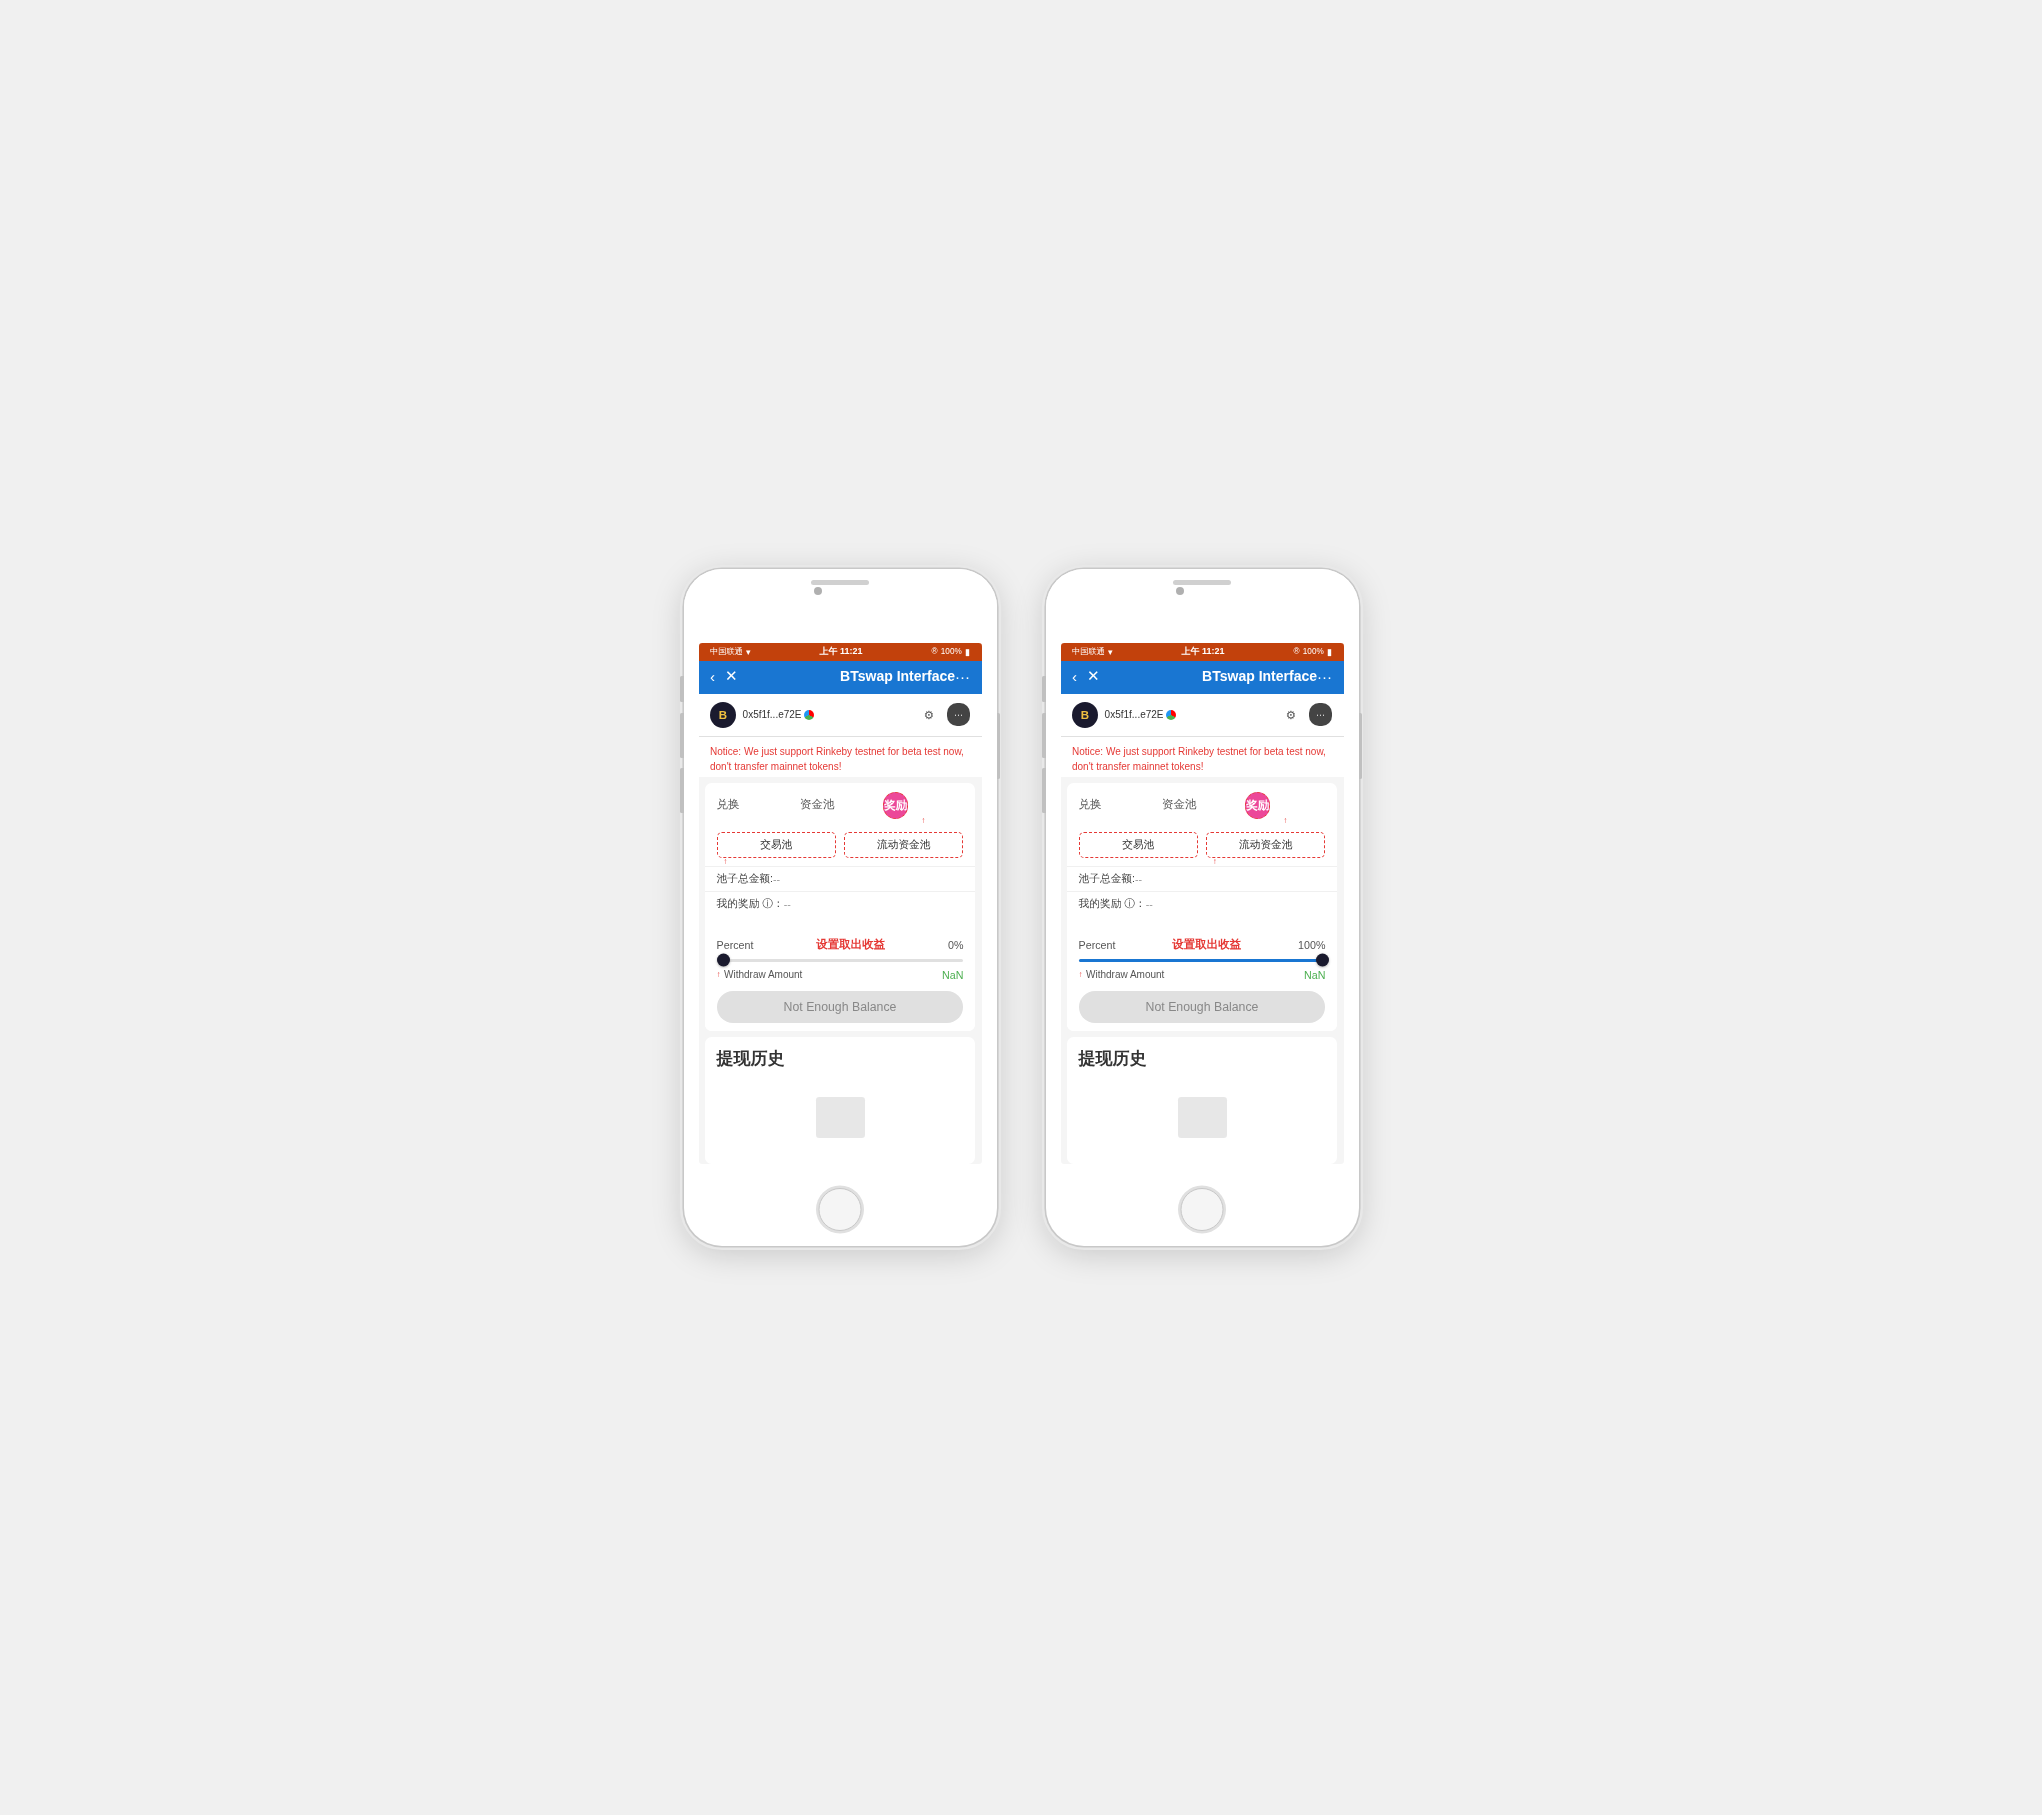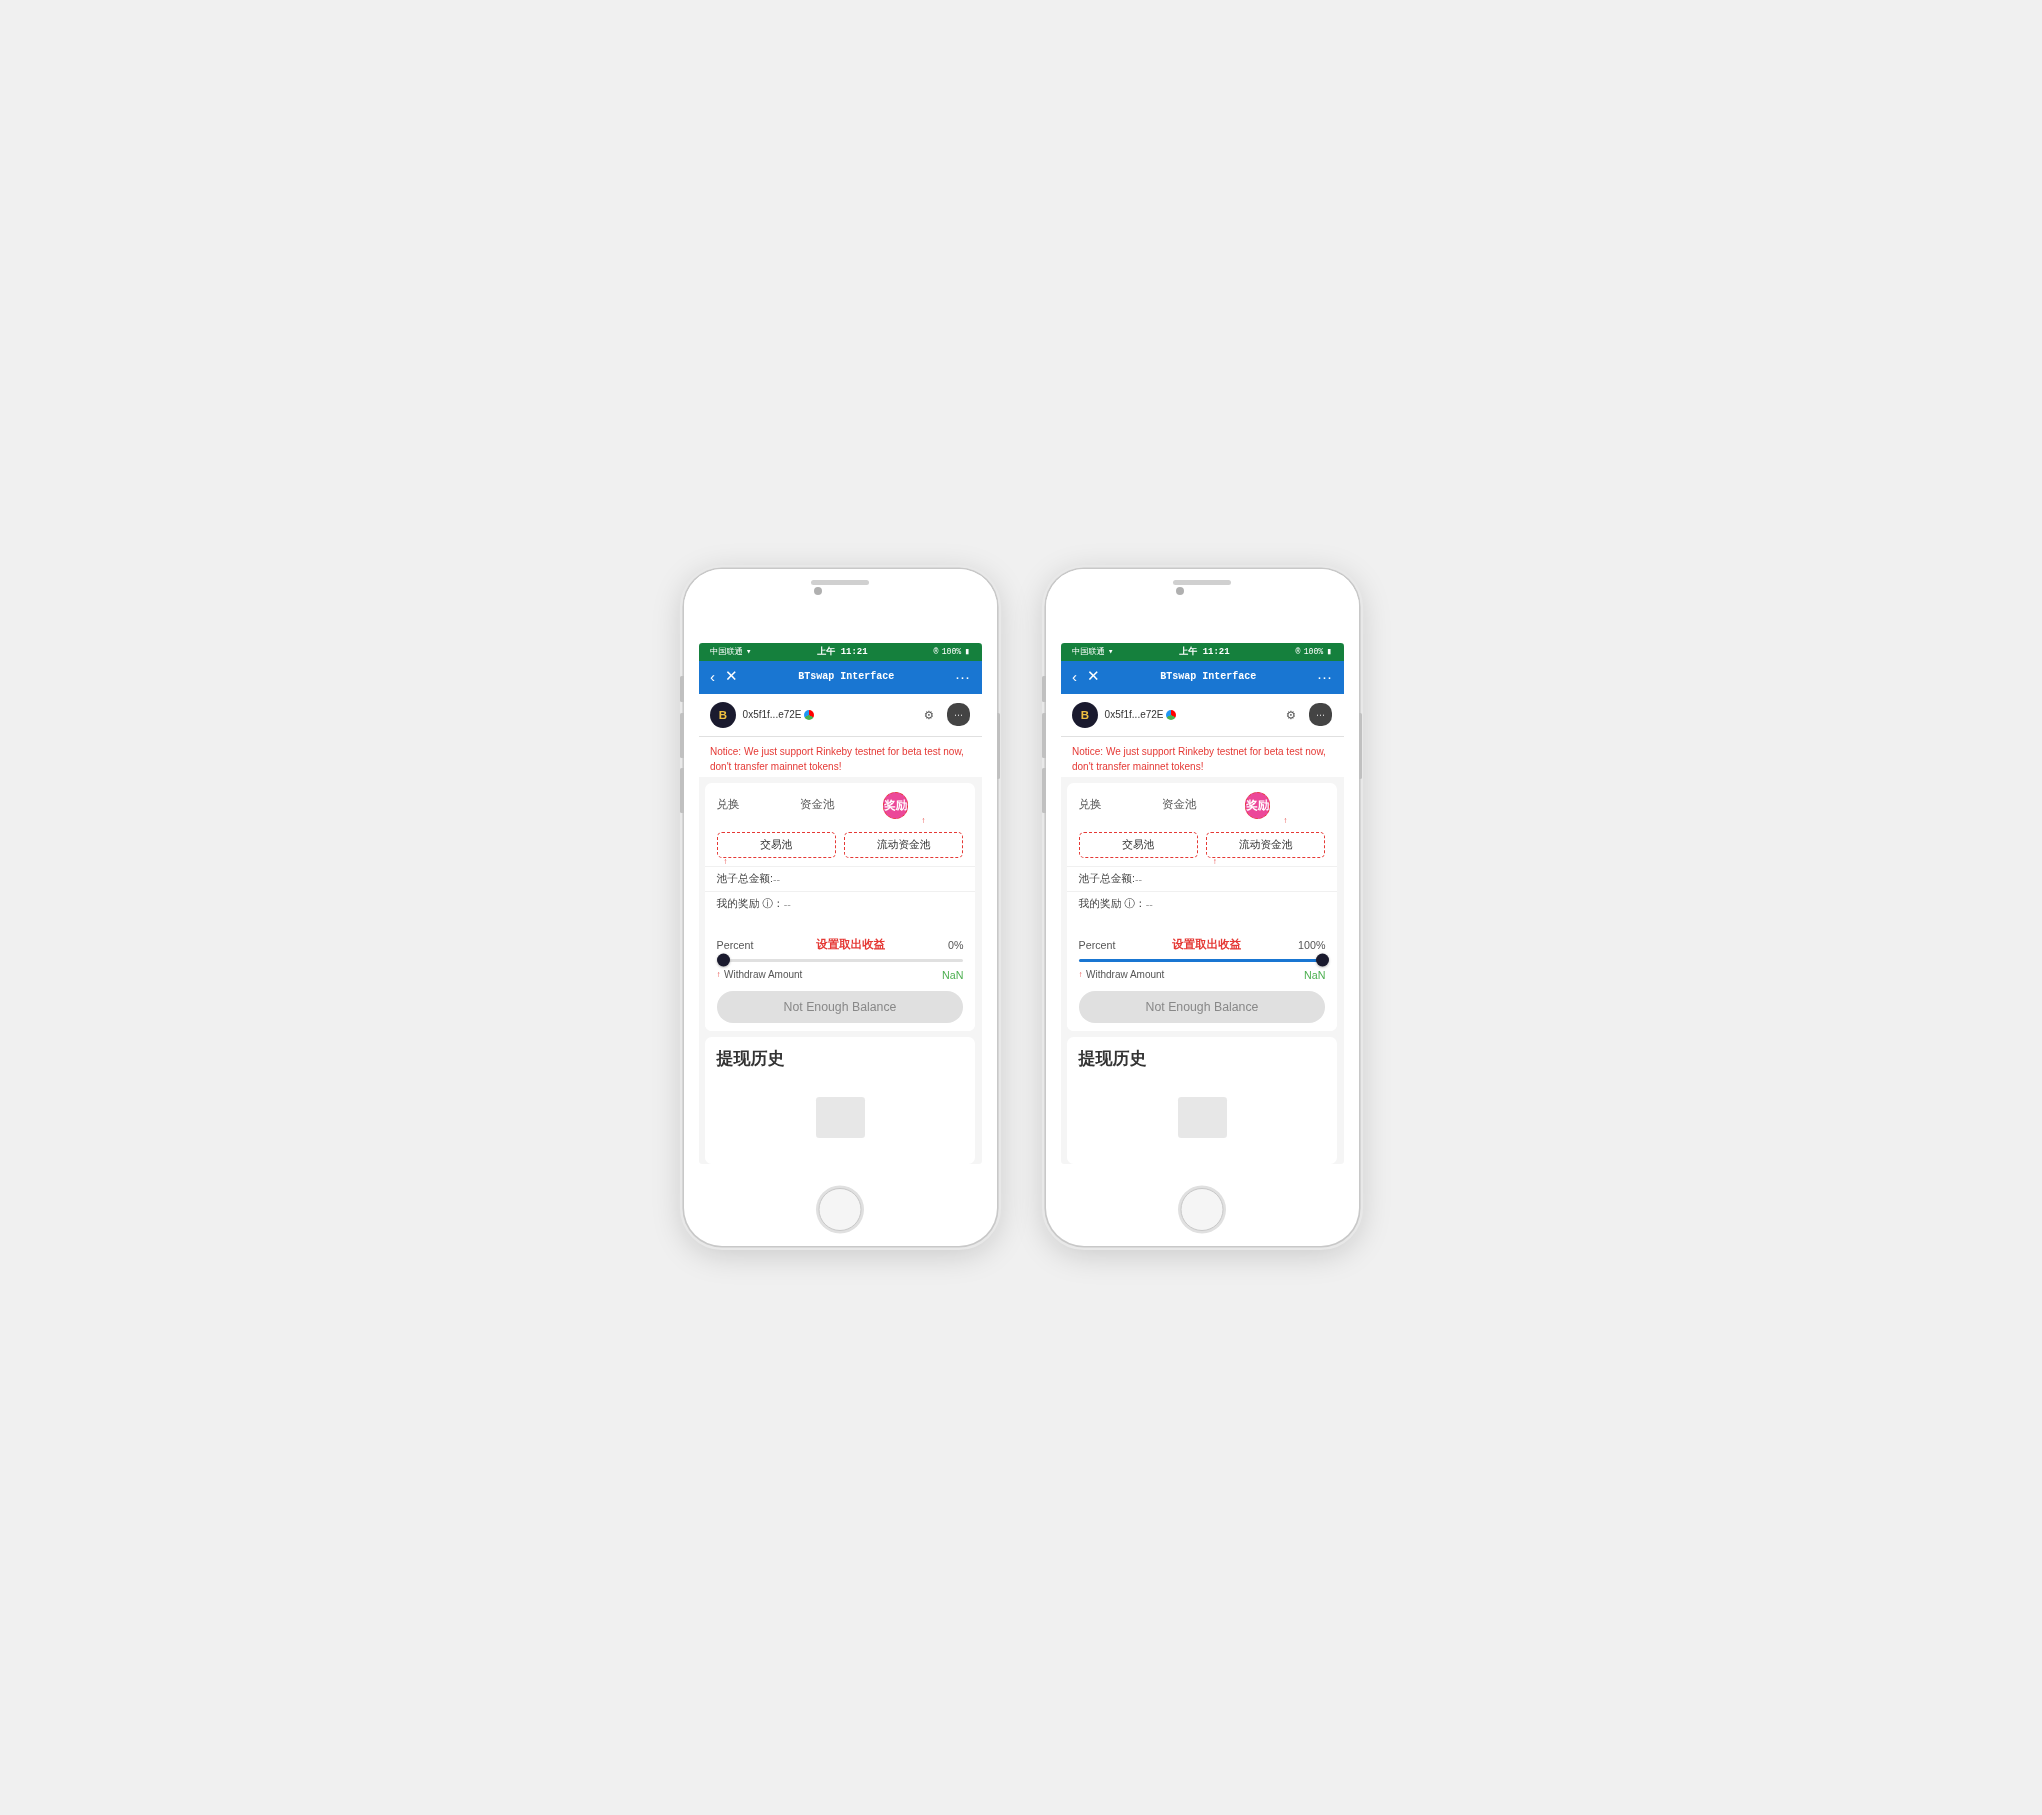--- a/index.html
+++ b/index.html
@@ -107,44 +107,43 @@
       transform: translateX(-50%);
       width: 43px;
       height: 43px;
       border-radius: 50%;
       border: 1.6px solid #c8c8c8;
       background: #f5f5f5;
       box-shadow: 0 0 0 2.5px #e0e0e0;
     }
     
     .status-bar {
-      background: #15803d;
+      background: #c2410c;
       color: white;
       display: flex;
       justify-content: space-between;
       align-items: center;
       padding: 3.3px 11.5px;
       font-size: 9px;
       font-weight: 500;
       height: 18px;
-      font-family: Liberation Mono, monospace;
     }
     .status-left { display: flex; gap: 3.3px; align-items: center; }
     .status-right { display: flex; gap: 3.3px; align-items: center; }
     
     .nav-bar {
       background: #1976d2;
       display: flex;
       align-items: center;
       justify-content: space-between;
       padding: 6.6px 11.5px 8.2px;
       color: white;
     }
     .nav-left { display: flex; gap: 10px; align-items: center; }
-    .nav-title { font-size: 10px; font-weight: 600; color: white; text-align: center; flex: 1; font-family: Liberation Mono, monospace; }
+    .nav-title { font-size: 14px; font-weight: 600; color: white; text-align: right; flex: 1; }
     .nav-icon { font-size: 15px; color: white; cursor: pointer; }
     
     .app-content {
       background: #f5f5f5;
       flex: 1;
       overflow: hidden;
     }
     
     .address-bar {
       background: white;

